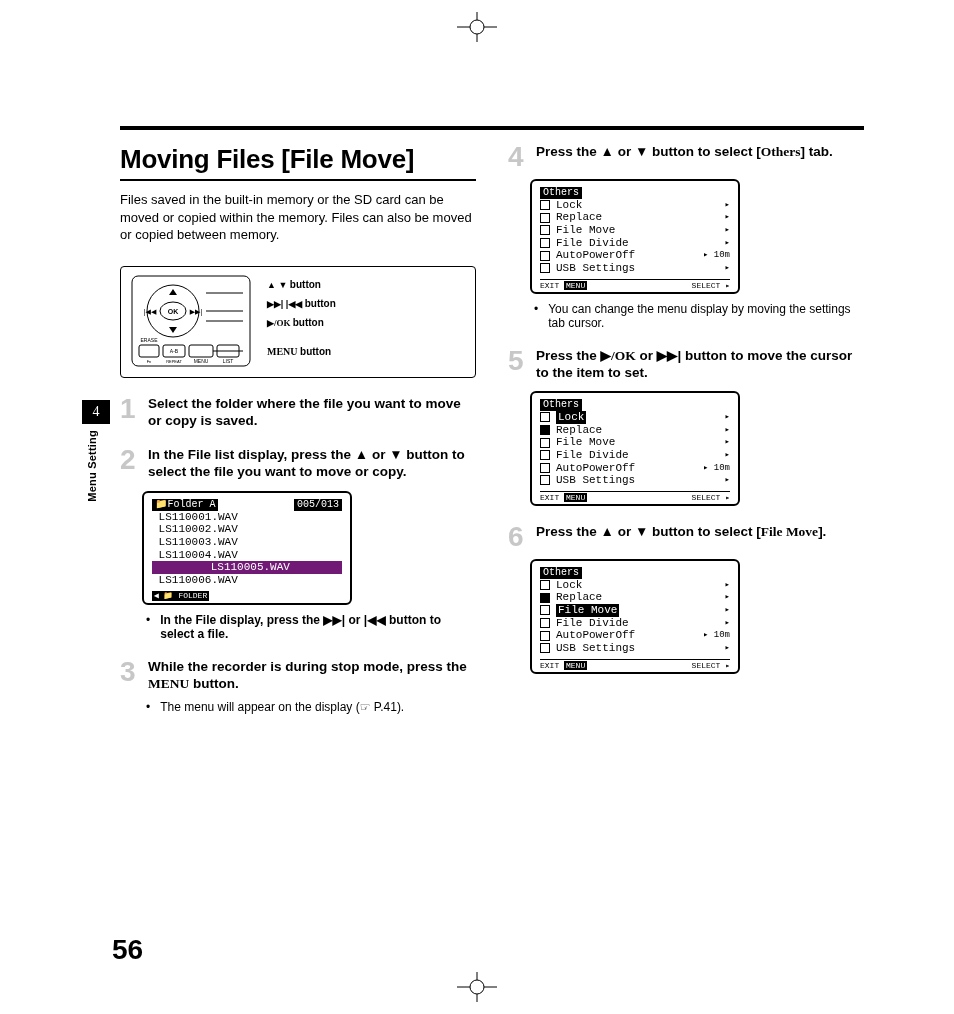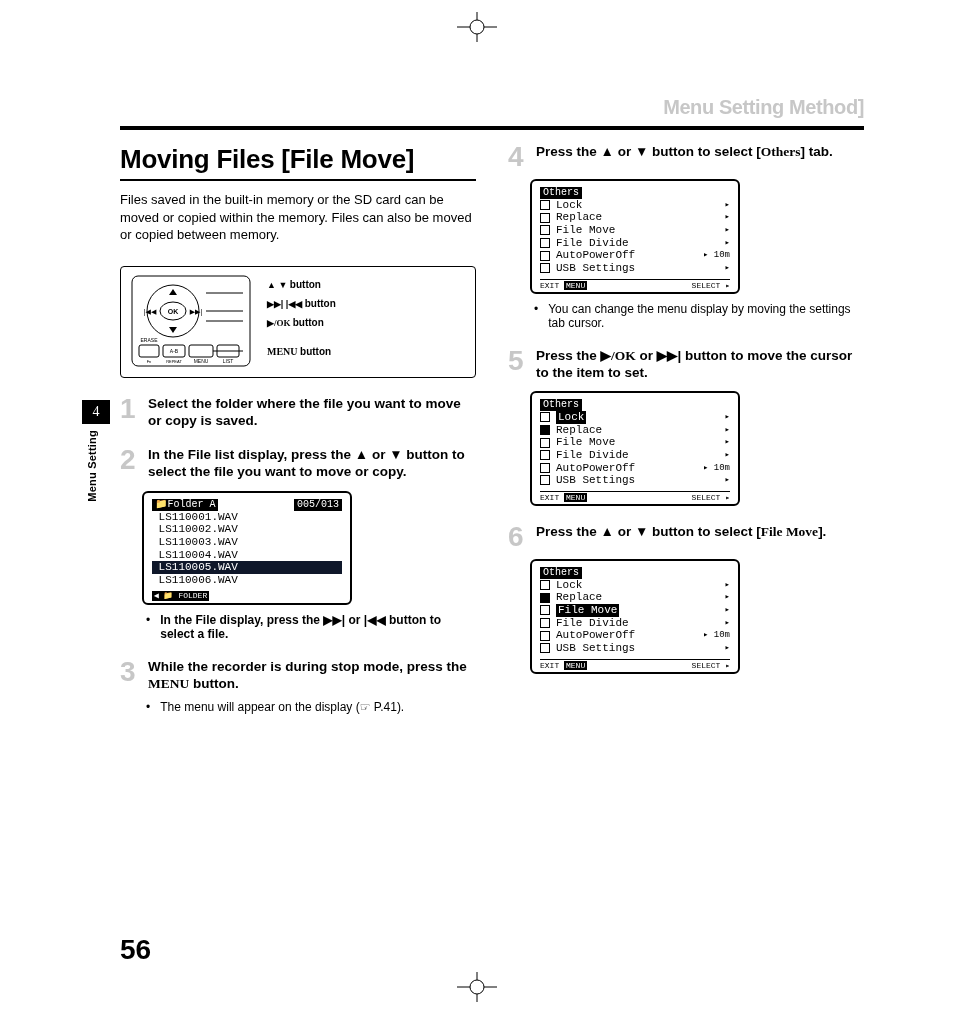--- a/index.html
+++ b/index.html
@@ -94,27 +94,27 @@
     .lcd.small { width:210px; }
     .lcd ul { list-style:none; }
     .lcd li { display:flex; align-items:center; gap:2px; }
     .lcd li .ibox { display:inline-block; width:10px; height:10px; border:1px solid #000; margin-right:4px; position:relative; }
     .lcd li .sel { background:#000; color:#fff; padding:0 2px; }
     .lcd li .arrow { margin-left:auto; font-size:9px; }
     .lcd .footer { display:flex; justify-content:space-between; font-size:8px; margin-top:4px; border-top:1px solid #000; padding-top:1px; }
     .lcd .footer .btn { background:#000; color:#fff; padding:0 2px; }
     .lcd .hdr { display:flex; font-size:10px; }
     .lcd .hdr .black { background:#000; color:#fff; padding:0 3px; }
-    .lcd .line.sel { background:#0f172a; color:#fff; }
+    .lcd .line.sel { background:#701a75; color:#fff;text-align:center; }
 
     
     .lcd .line { white-space:pre; }
 
     
-    .pagenum { position:absolute; left:120px; bottom:48px; font-family:"Arial Black", Arial, sans-serif; font-weight:900; font-size:28px; }
+    .pagenum { position:absolute; left:112px; bottom:48px; font-family:"Arial Black", Arial, sans-serif; font-weight:900; font-size:28px; }
   </style>
 </head>
 <body>
 
 <div class="page">
 
   <div class="crop-center-top">
     <svg width="60" height="30">
         <line x1="30" y1="0" x2="30" y2="30" stroke="#000"></line>
         <line x1="10" y1="15" x2="50" y2="15" stroke="#000"></line>
@@ -122,21 +122,20 @@
       </svg>
   </div>
   <div class="crop-center-bot">
     <svg width="60" height="30">
         <line x1="30" y1="0" x2="30" y2="30" stroke="#000"></line>
         <line x1="10" y1="15" x2="50" y2="15" stroke="#000"></line>
         <circle cx="30" cy="15" r="7" fill="#fff" stroke="#000"></circle>
       </svg>
   </div>
 
-  <div class="running-title">Menu Setting Method]</div>
   <div class="hr-header"></div>
 
   <div class="side-tab">4</div>
   <div class="side-label">Menu Setting</div>
 
   <div class="cols">
 
     <div class="col">
       <div class="h1">Moving Files [File Move]</div>
       <p class="intro">Files saved in the built-in memory or the SD card can be moved or copied within the memory. Files can also be moved or copied between memory.</p>

